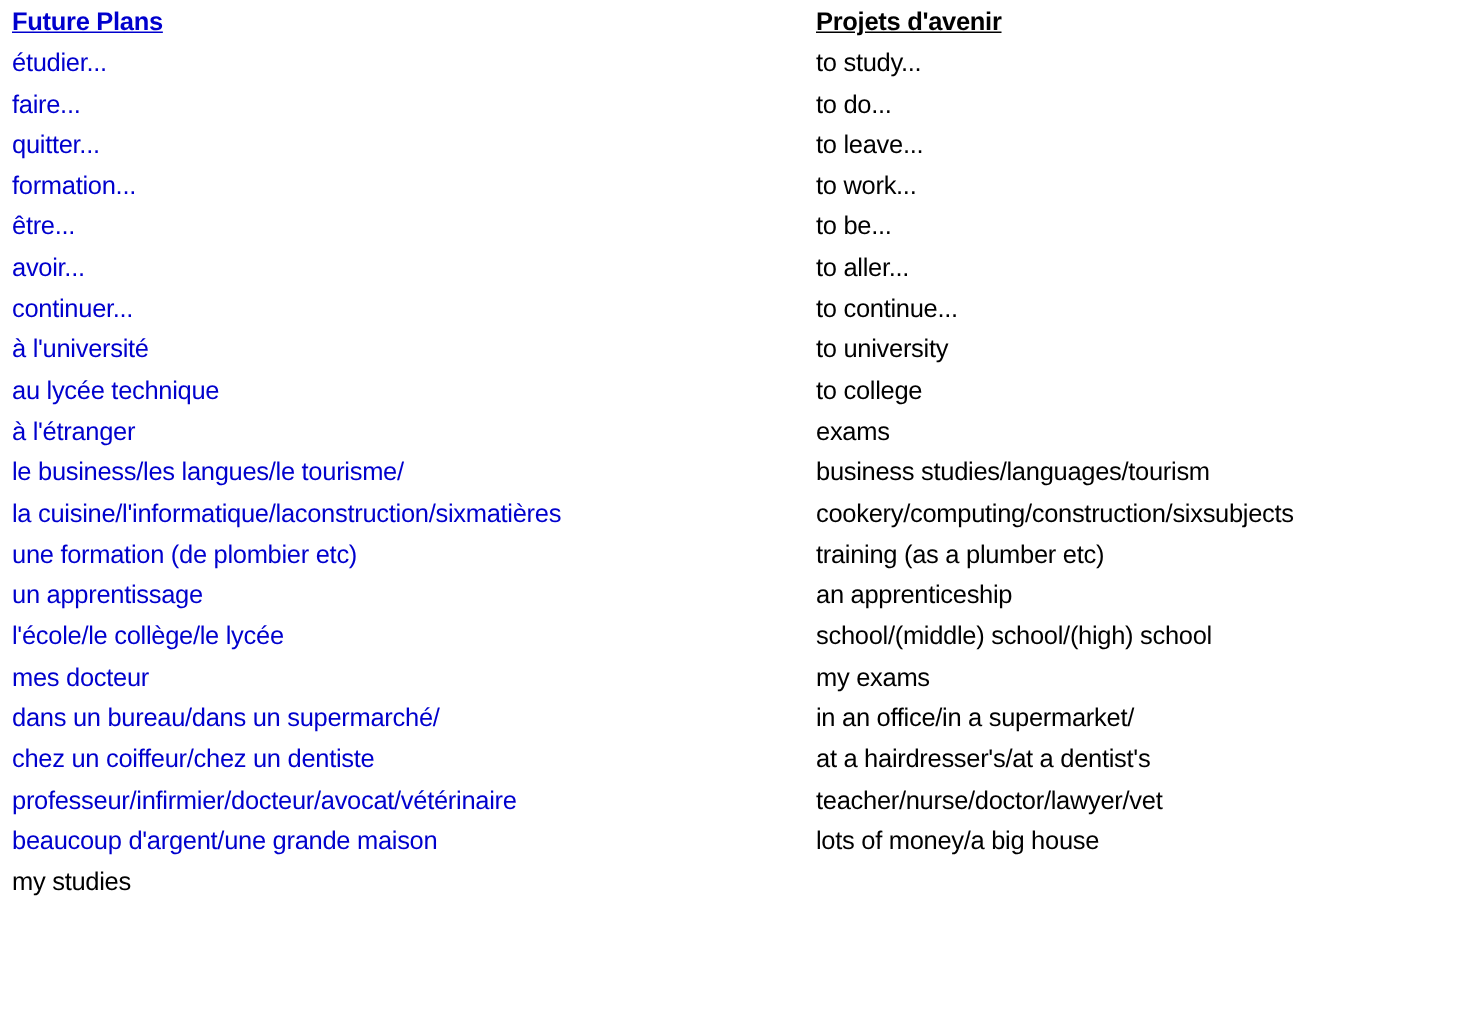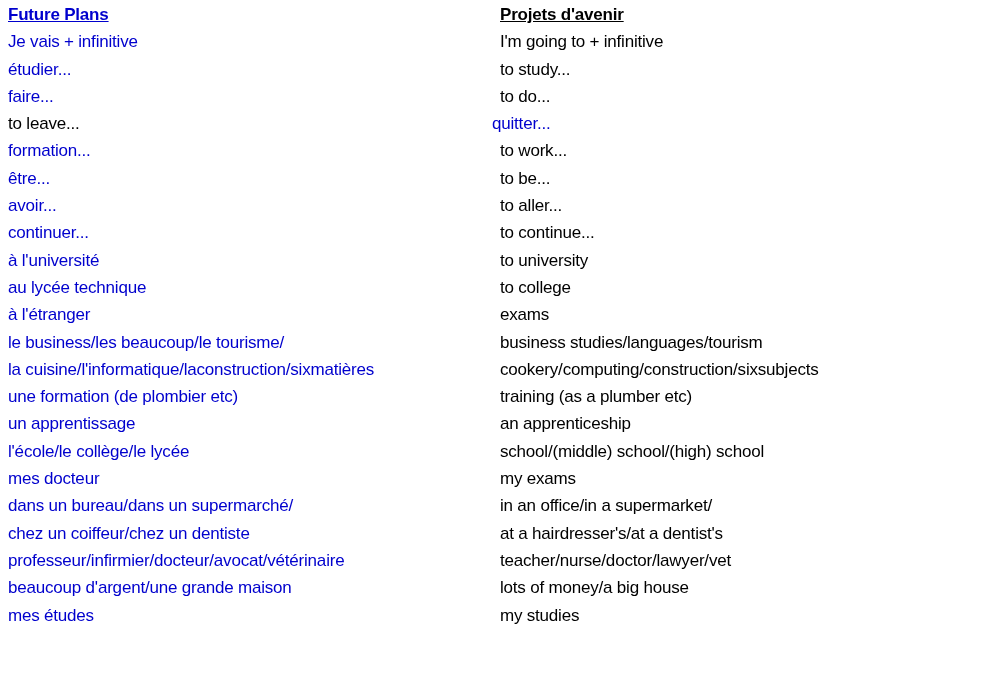--- a/index.html
+++ b/index.html
@@ -15,20 +15,21 @@
     font-size: 17px;
     letter-spacing: -0.2px;
   }
   .vocab-table {
     padding: 1px 0 0 8px;
   }
   .row {
     display: flex;
     line-height: 27.3px;
     white-space: nowrap;
+    gap: 44px;
   }
   .cell {
     overflow: visible;
   }
   .cell.fr {
     flex: 0 0 492px;
     color: var(--fr-color, #0000cd);
   }
   .cell.en {
     flex: 1 1 auto;
@@ -41,39 +42,35 @@
 </style>
 </head>
 <body style="--fr-color: #0000cd; --en-color: #000000; background: rgb(255, 255, 255);">
 
 <div class="vocab-table">
   <div class="row header-row">
     <div class="cell fr">Future Plans</div>
     <div class="cell en">Projets d'avenir</div>
   </div>
 
-    <div class="row">
-      <div class="cell fr">Je vais + infinitive</div>
-      <div class="cell en">I'm going to + infinitive</div>
-    </div>
 
 
     <div class="row">
       <div class="cell fr">étudier...</div>
       <div class="cell en">to study...</div>
     </div>
 
     <div class="row">
       <div class="cell fr">faire...</div>
       <div class="cell en">to do...</div>
     </div>
 
     <div class="row">
+      <div class="cell fr">quitter...</div>
       <div class="cell en">to leave...</div>
-      <div class="cell fr">quitter...</div>
     </div>
 
 
     <div class="row">
       <div class="cell fr">formation...</div>
       <div class="cell en">to work...</div>
     </div>
 
     <div class="row">
       <div class="cell fr">être...</div>
@@ -99,21 +96,21 @@
       <div class="cell fr">au lycée technique</div>
       <div class="cell en">to college</div>
     </div>
 
     <div class="row">
       <div class="cell fr">à l'étranger</div>
       <div class="cell en">exams</div>
     </div>
 
     <div class="row">
-      <div class="cell fr">le business/les beaucoup/le tourisme/</div>
+      <div class="cell fr">le business/les langues/le tourisme/</div>
       <div class="cell en">business studies/languages/tourism</div>
     </div>
 
     <div class="row">
       <div class="cell fr">la cuisine/l'informatique/laconstruction/sixmatières</div>
       <div class="cell en">cookery/computing/construction/sixsubjects</div>
     </div>
 
     <div class="row">
       <div class="cell fr">une formation (de plombier etc)</div>
@@ -149,16 +146,15 @@
       <div class="cell fr">professeur/infirmier/docteur/avocat/vétérinaire</div>
       <div class="cell en">teacher/nurse/doctor/lawyer/vet</div>
     </div>
 
     <div class="row">
       <div class="cell fr">beaucoup d'argent/une grande maison</div>
       <div class="cell en">lots of money/a big house</div>
     </div>
 
     <div class="row">
-      <div class="cell fr">mes études</div>
       <div class="cell en">my studies</div>
     </div>
   </div>
 
 </body></html>

